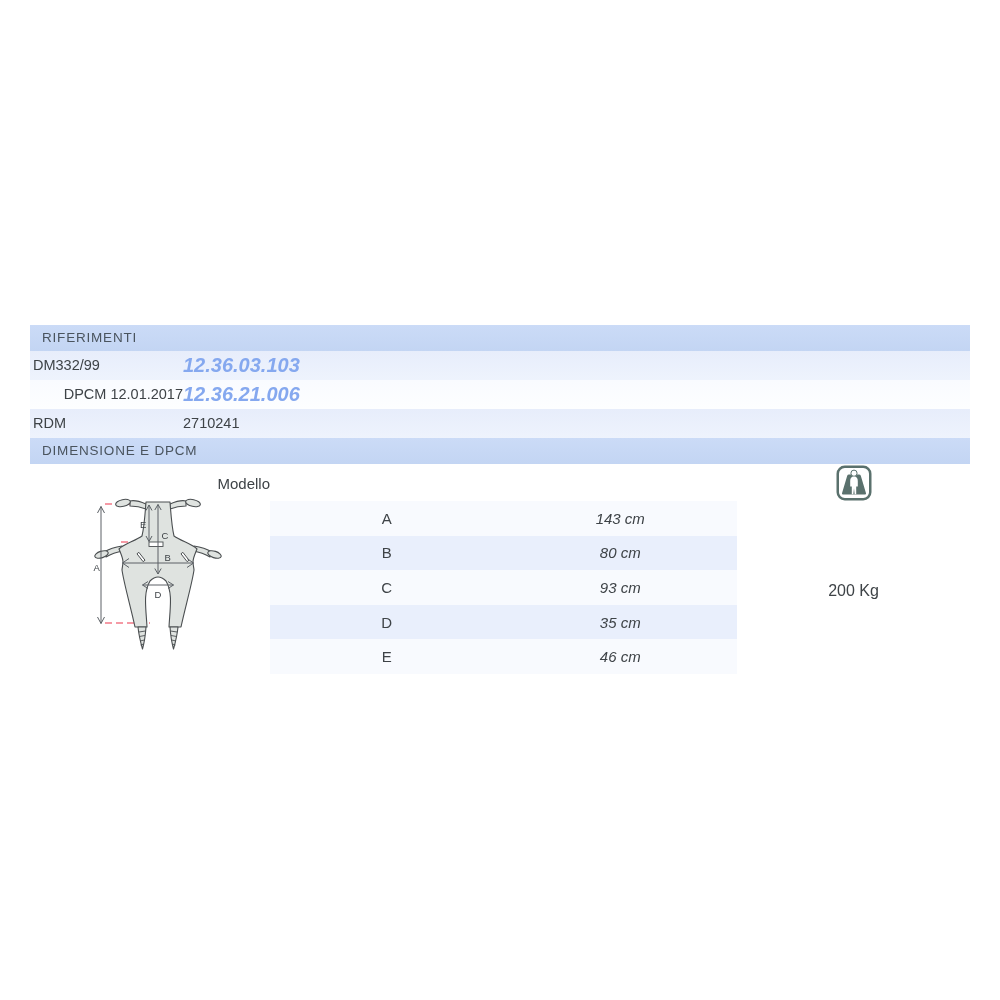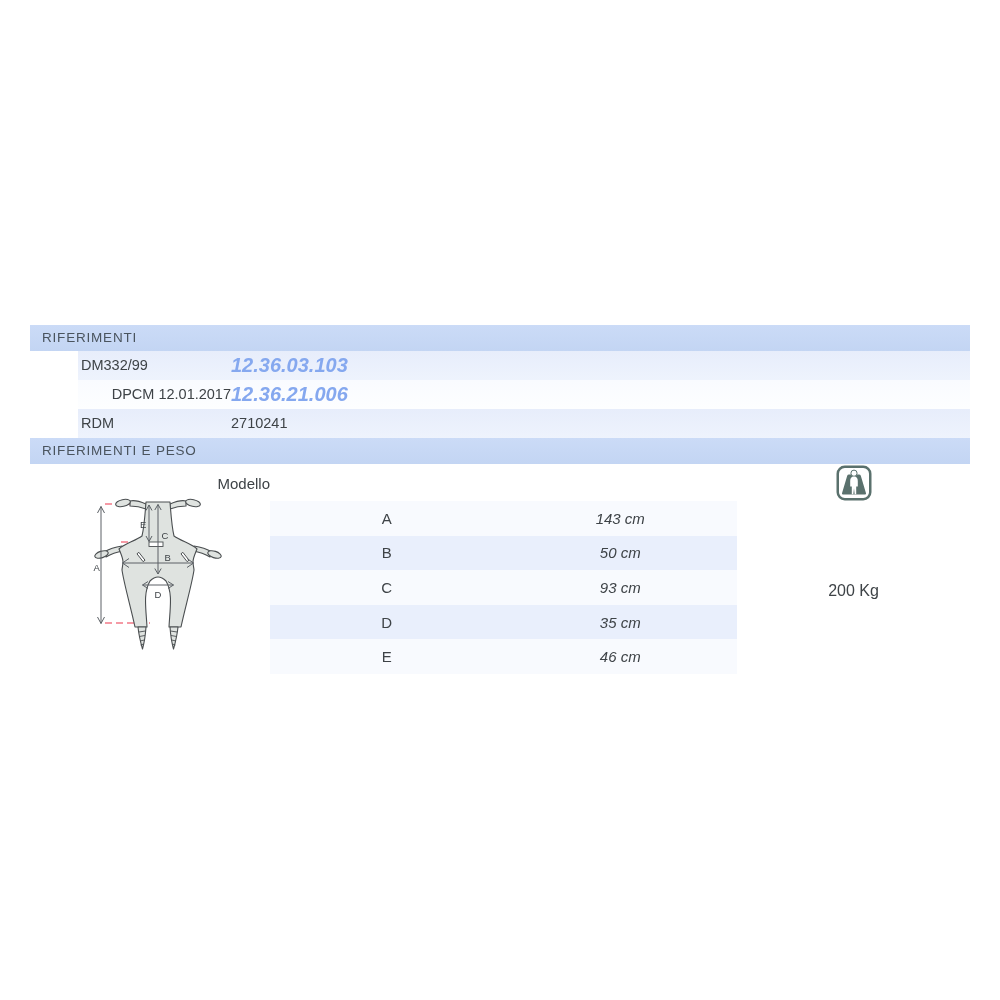--- a/index.html
+++ b/index.html
@@ -6,21 +6,21 @@
   body{font-family:"Liberation Sans", sans-serif; color:#3e4347;}
   .page{position:relative;width:1000px;height:1000px;background:#ffffff;overflow:hidden;}
   .content{position:absolute;left:30px;top:325px;width:940px;}
 
   .section-header{
     height:26px;line-height:26px;
     background:linear-gradient(to bottom,#cbdbf7,#c3d5f3);
     color:#4a545e;font-size:13.5px;letter-spacing:0.8px;
     padding-left:12px;font-weight:400;
   }
-  .ref-row{display:flex;height:29px;line-height:29px;font-size:14.5px;margin-left:48px;}
+  .ref-row{display:flex;height:29px;line-height:29px;font-size:14.5px;}
   .ref-row.tint{background:linear-gradient(to bottom,#e7edfb,#eef3fd);}
   .ref-row.plain{background:linear-gradient(to bottom,#f9fbff,#fdfeff);text-align:right;}
   .ref-label{width:150px;padding-left:3px;color:#3e4347;}
   .ref-value{color:#3e4347;}
   .code-link{color:#85a8ef;font-weight:bold;font-style:italic;text-decoration:none;font-size:20px;}
 
   .dims{position:relative;height:215px;}
   .col-title{position:absolute;top:11px;font-size:15px;color:#3e4347;text-align:right;}
   .modello-title{left:0;width:240px;}
   .misure-title{left:240px;width:467px;}
@@ -56,21 +56,21 @@
     <div class="ref-row plain">
       <div class="ref-label">DPCM 12.01.2017</div>
       <a href="#" class="code-link">12.36.21.006</a>
     </div>
     <div class="ref-row tint">
       <div class="ref-label">RDM</div>
       <div class="ref-value">2710241</div>
     </div>
 
     <div class="section-header">
-      <span>RIFERIMENTI E PESO</span>
+      <span>DIMENSIONE E DPCM</span>
     </div>
 
     <div class="dims">
 
       <div class="col-title modello-title">Modello</div>
 
       <div class="sling-wrap">
         <svg width="130" height="164" viewBox="0 0 130 164">
 
           <g stroke="#f59aa5" stroke-width="2.2" stroke-dasharray="7 4">
@@ -157,21 +157,21 @@
         </svg>
       </div>
 
       <div class="measure-rows">
         <div class="m-row odd">
           <div class="m-letter">A</div>
           <div class="m-value">143 cm</div>
         </div>
         <div class="m-row even">
           <div class="m-letter">B</div>
-          <div class="m-value">50 cm</div>
+          <div class="m-value">80 cm</div>
         </div>
         <div class="m-row odd">
           <div class="m-letter">C</div>
           <div class="m-value">93 cm</div>
         </div>
         <div class="m-row even">
           <div class="m-letter">D</div>
           <div class="m-value">35 cm</div>
         </div>
         <div class="m-row odd">

